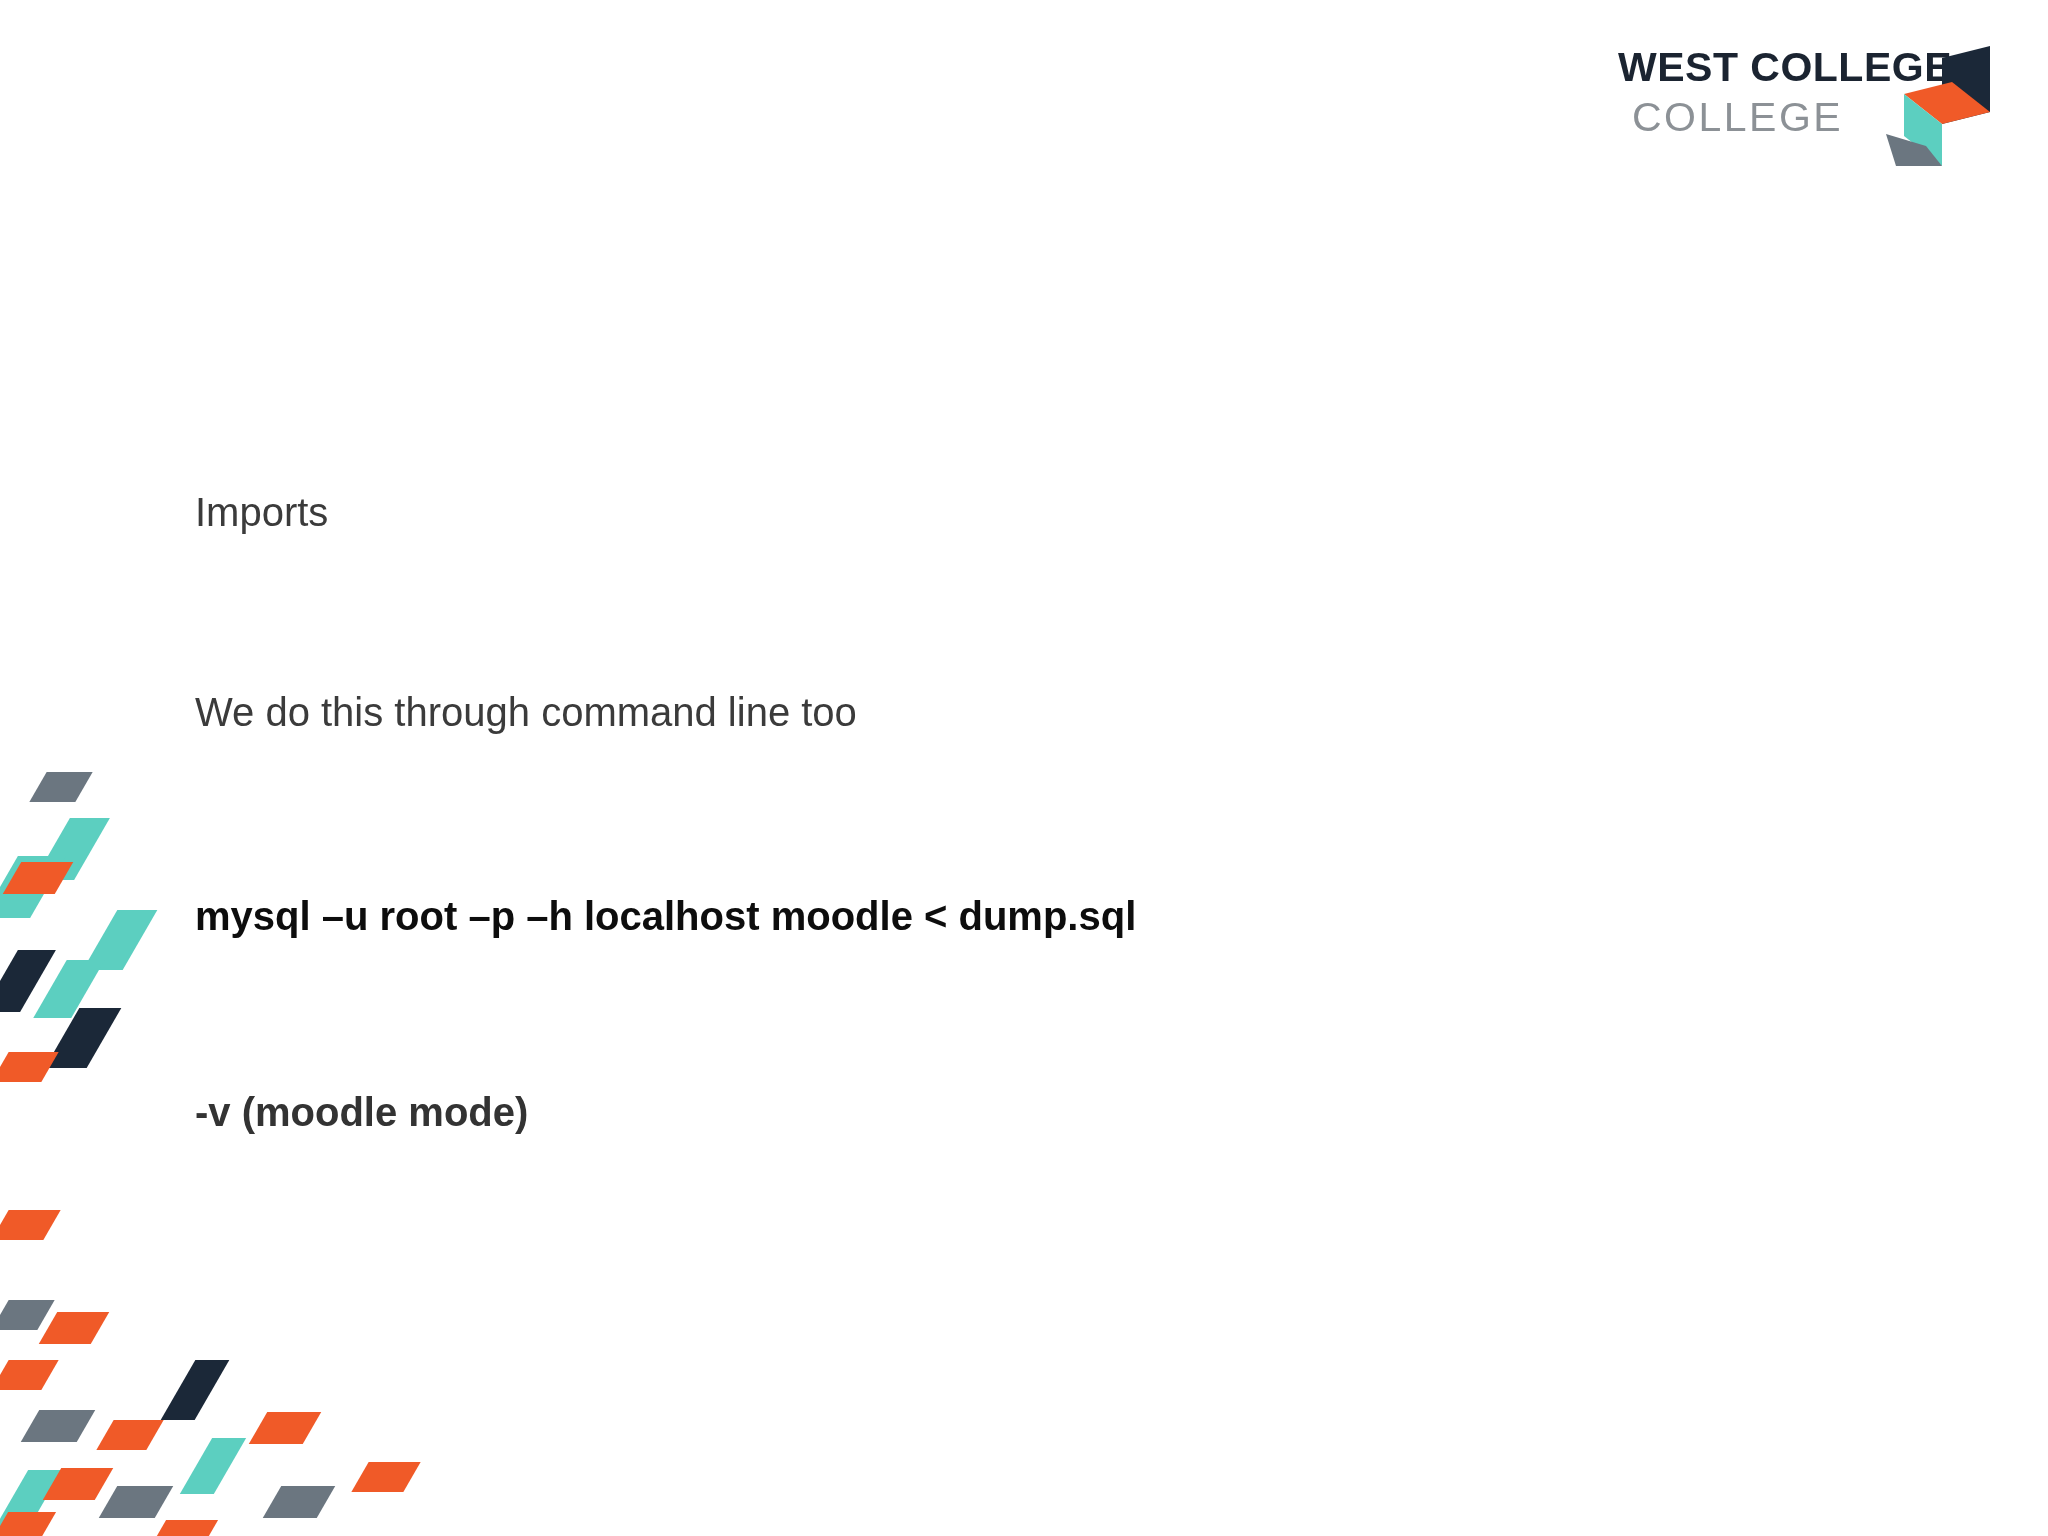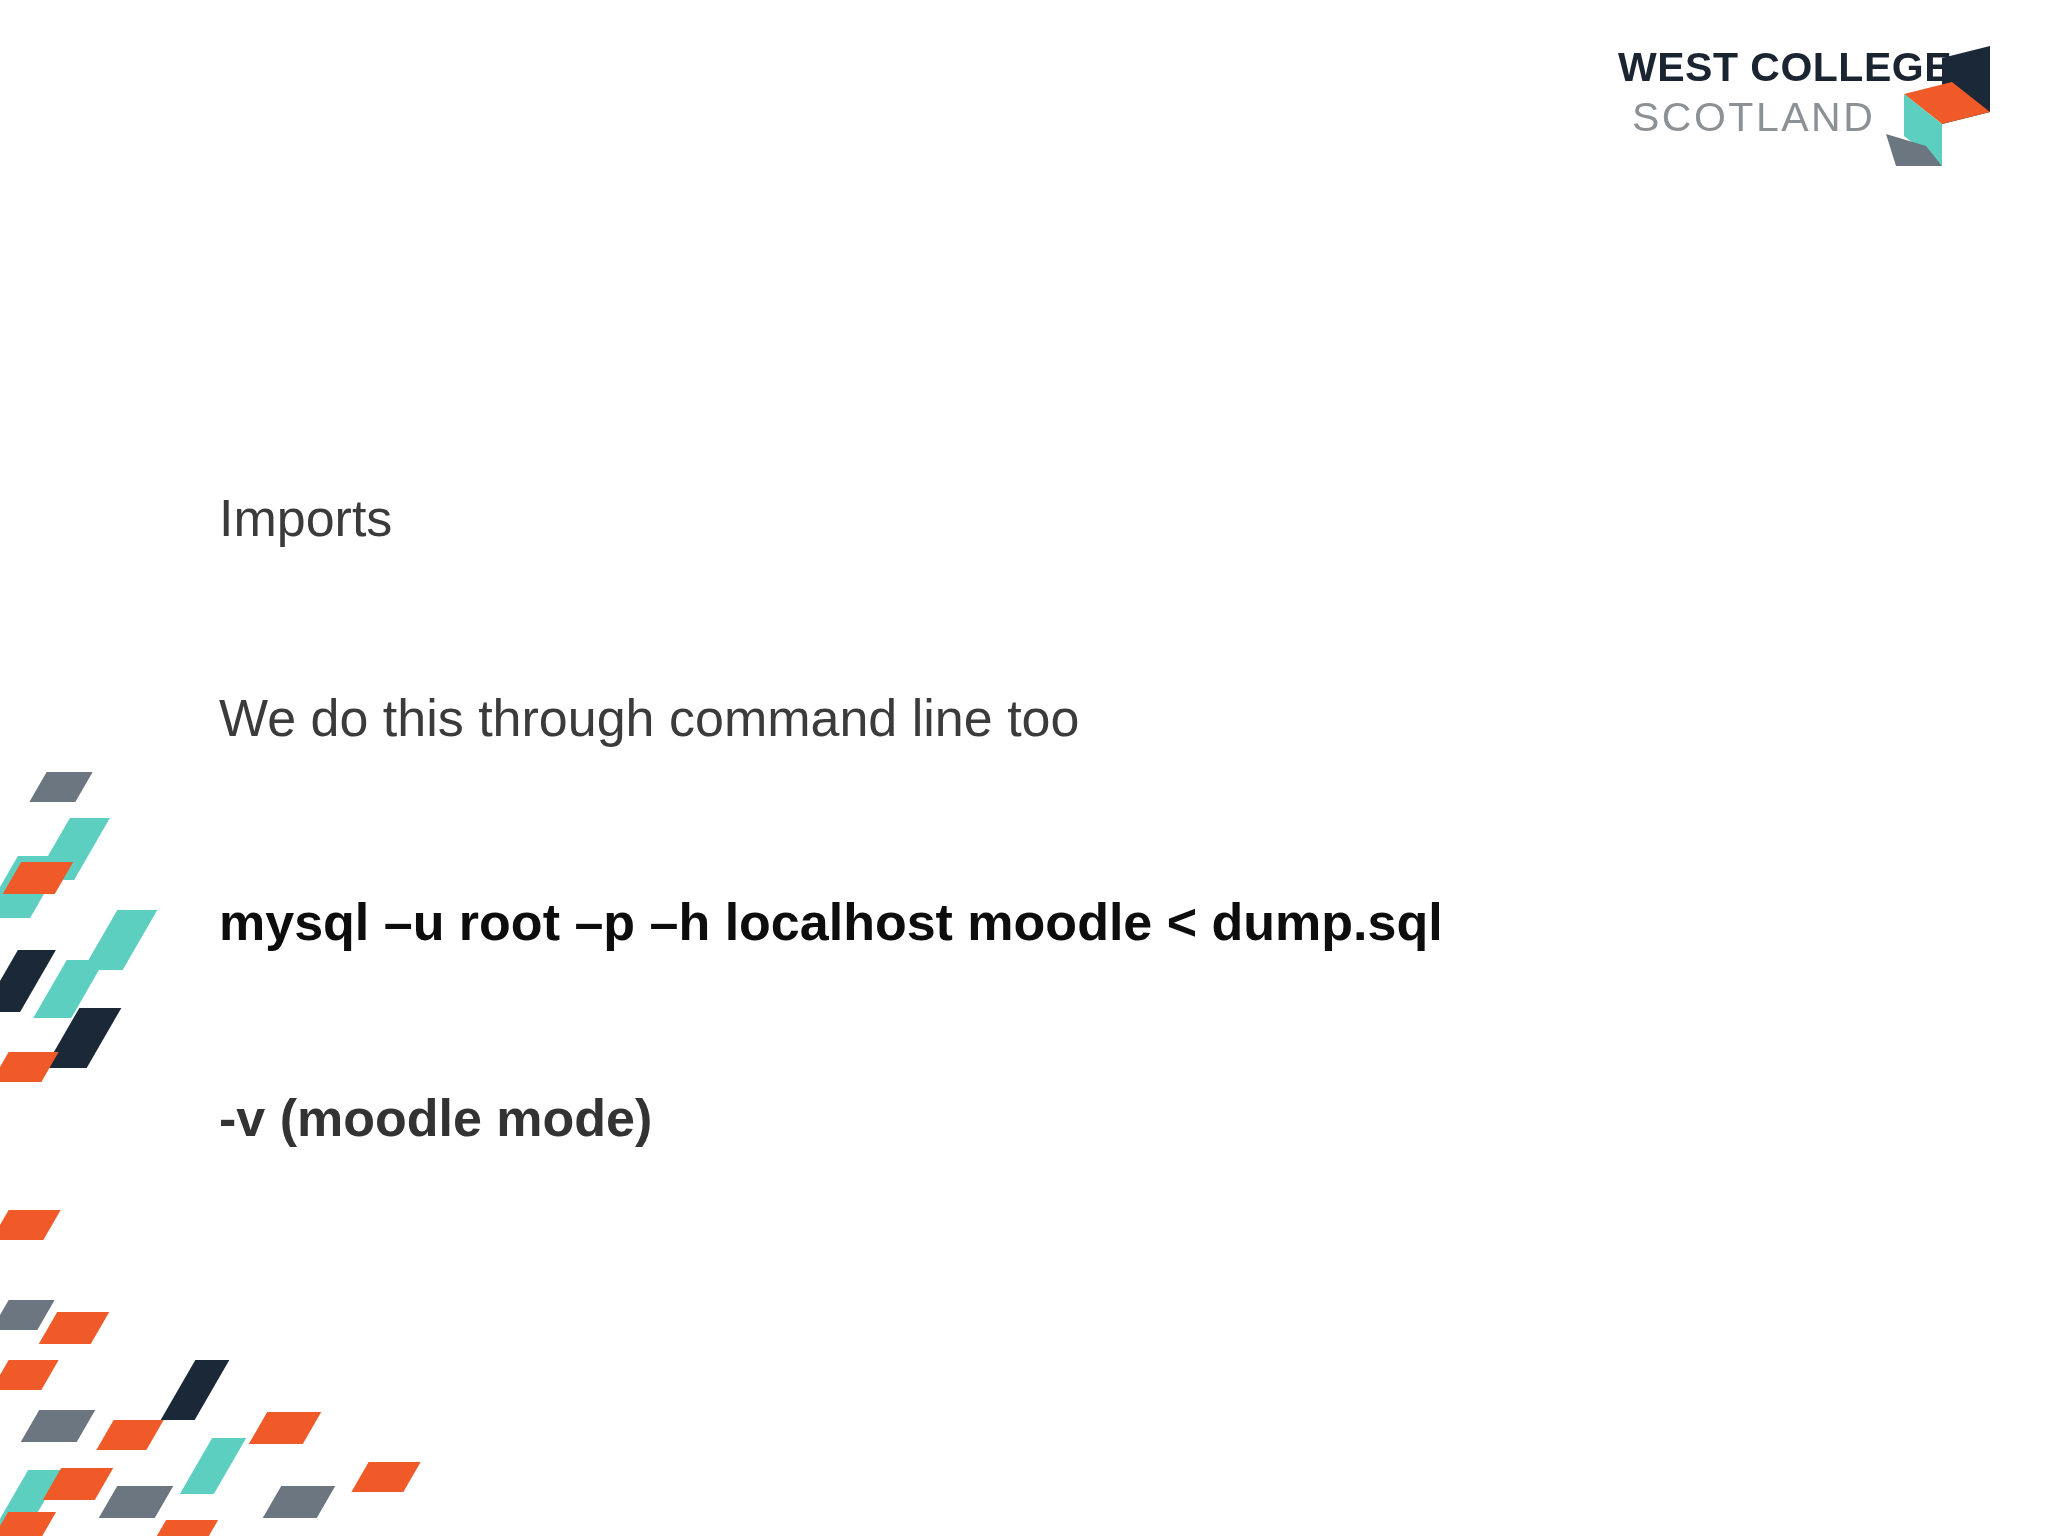--- a/index.html
+++ b/index.html
@@ -44,24 +44,23 @@
     line-height: 1.1;
     white-space: nowrap;
   }
 
   
   .body-line {
     position: absolute;
     left: 195px;
     white-space: nowrap;
     color: #3b3b3b;
-    font-size: 52px;
+    font-size: 40px;
     font-weight: 400;
     line-height: 1.0;
-    margin-left: 24px;
   }
   .body-line.bold {
     font-weight: 700;
     color: #1a1a1a;
   }
   #line-imports   { top: 492px; }
   #line-cmdline   { top: 692px; }
   #line-mysql     { top: 896px; color: #0d0d0d; }
   #line-verbose   { top: 1092px; color: #333333; }
 
@@ -138,21 +137,21 @@
   <div class="body-line" id="line-imports">Imports</div>
 
   <div class="body-line bold" id="line-mysql">mysql –u root –p –h localhost moodle &lt; dump.sql</div>
 
   <div class="body-line" id="line-cmdline">We do this through command line too</div>
 
   <div class="body-line bold" id="line-verbose">-v (moodle mode)</div>
 
   <div id="logo">
     <div id="logo-west-college">WEST COLLEGE</div>
-    <div id="logo-scotland">SCOTLAND</div>
+    <div id="logo-scotland">COLLEGE</div>
     <svg id="logo-mark" viewBox="0 0 120 130">
 
       <polygon points="56,20 104,8 104,74 56,86" fill="#1b2838"></polygon>
 
       <polygon points="18,56 66,44 104,74 56,86" fill="#f05a28"></polygon>
 
       <polygon points="18,56 56,86 56,128 18,98" fill="#5ccfc0"></polygon>
 
       <polygon points="0,96 40,108 56,128 10,128" fill="#6b7680"></polygon>
     </svg>

